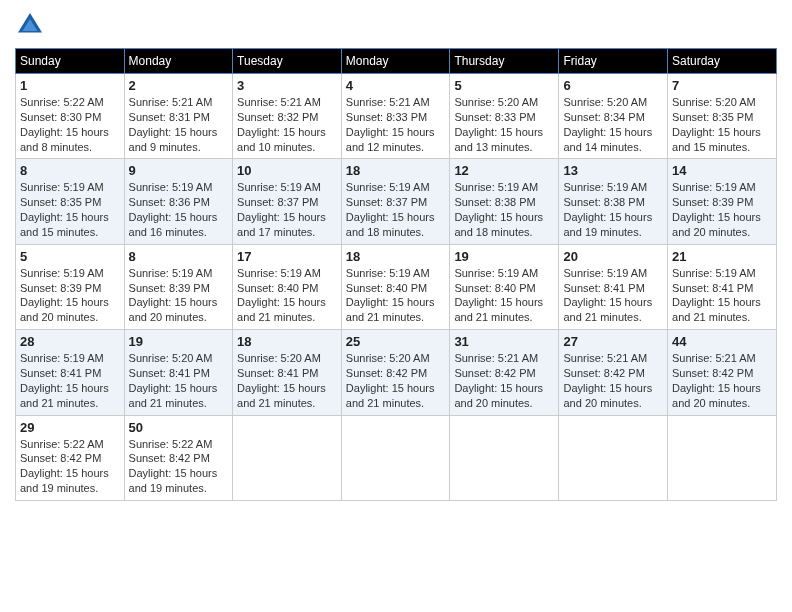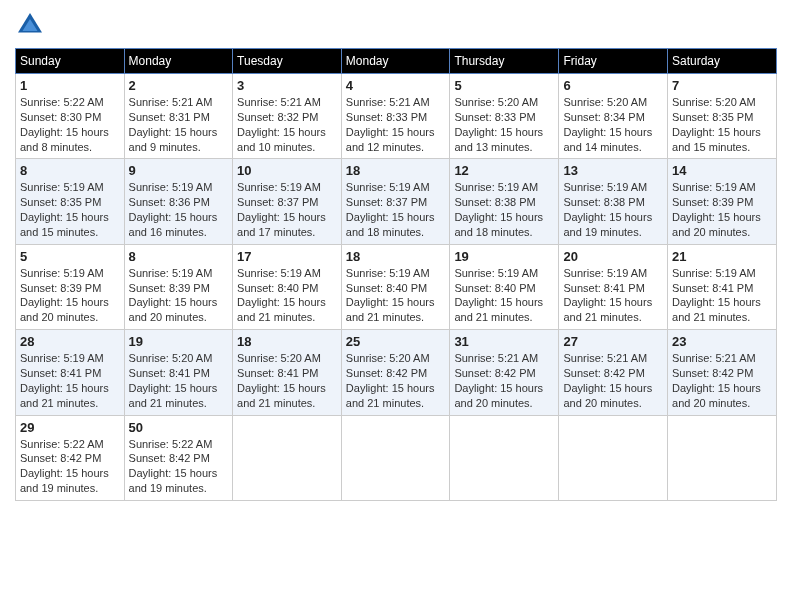--- a/index.html
+++ b/index.html
@@ -352,21 +352,21 @@
         </td>
           <td>
           <span class="day-num">27</span>
           <div class="day-info">
             Sunrise: 5:21 AM<br>
             Sunset: 8:42 PM<br>
             Daylight: 15 hours and 20 minutes.
           </div>
         </td>
           <td>
-          <span class="day-num">23</span>
+          <span class="day-num">44</span>
           <div class="day-info">
             Sunrise: 5:21 AM<br>
             Sunset: 8:42 PM<br>
             Daylight: 15 hours and 20 minutes.
           </div>
         </td>
         </tr>
         <tr>
           <td>
           <span class="day-num">29</span>

